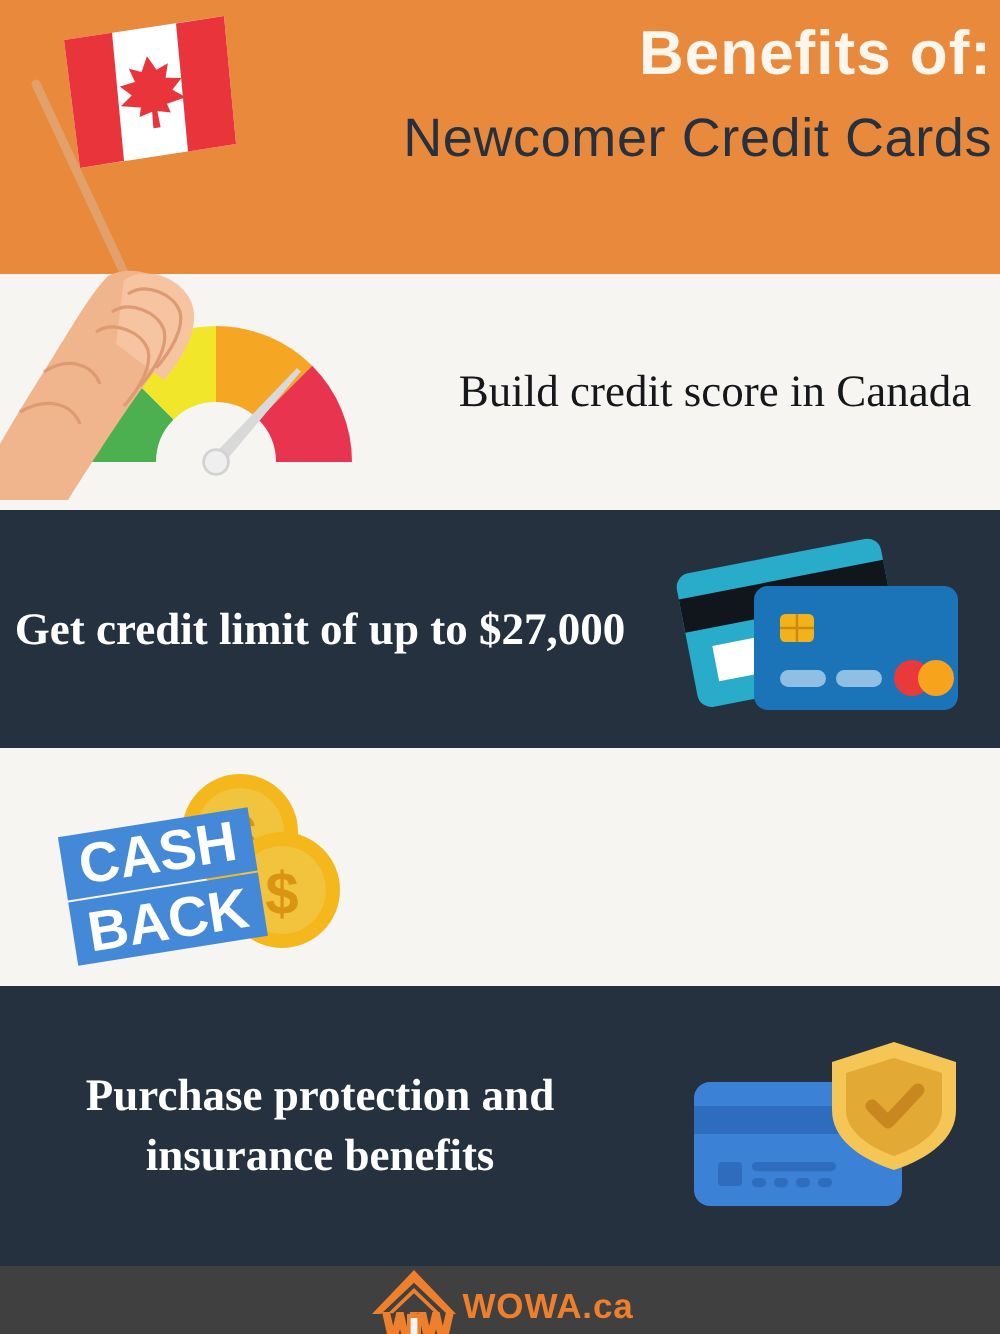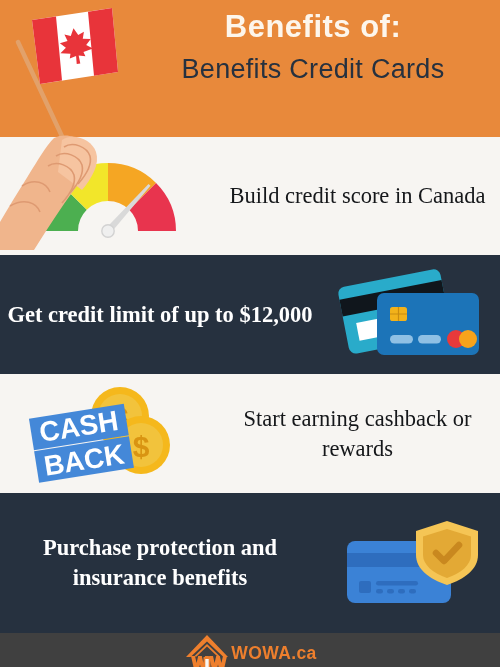--- a/index.html
+++ b/index.html
@@ -21,23 +21,23 @@
   .header{
     position:relative;
     height:137px;
     background:#E8893B;
     flex:0 0 137px;
     overflow:visible;
     z-index:5;
   }
   .header-titles{
     position:absolute;
-    right:22px;
+    right:4px;
     top:8px;
-    text-align:center;
+    text-align:right;
     width:330px;
   }
   .title-main{
     font-size:31px;
     font-weight:bold;
     color:#FDF6EC;
     letter-spacing:0.5px;
     line-height:1.25;
     display:block;
   }
@@ -121,21 +121,21 @@
 </style>
 </head>
 <body>
 
 <div class="infographic">
 
   <div class="header">
 
     <div class="header-titles">
       <span class="title-main">Benefits of:</span>
-      <span class="title-sub">Benefits Credit Cards</span>
+      <span class="title-sub">Newcomer Credit Cards</span>
     </div>
 
     <div class="flag-wrap">
       <svg width="160" height="250" viewBox="0 0 160 250">
 
         <path d="M18 42 L74 162" stroke="#E2A16A" stroke-width="4.5" stroke-linecap="round" fill="none"></path>
 
         <g>
           <path d="M32 20 L112 8 L118 72 L40 84 Z" fill="#FFFFFF"></path>
           <path d="M32 20 L56 16.4 L62 80.5 L40 84 Z" fill="#E8343A"></path>
@@ -173,21 +173,21 @@
             <path d="M -3.4 0 L 3.4 0 L 1.3 -62 L -1.3 -62 Z" fill="#D9D9D9"></path>
           </g>
           <circle cx="0" cy="0" r="6.2" fill="#EFEFEF" stroke="#D2D2D2" stroke-width="1.4"></circle>
         </g>
       </svg>
     </div>
     <div class="row-text text-build">Build credit score in Canada</div>
   </div>
 
   <div class="row dark row-r2">
-    <div class="row-text text-limit">Get credit limit of up to $12,000</div>
+    <div class="row-text text-limit">Get credit limit of up to $27,000</div>
     <div class="row-icon icon-cards">
       <svg width="150" height="100" viewBox="0 0 150 100">
 
         <g transform="rotate(-11 62 48)">
           <rect x="8" y="12" width="104" height="68" rx="7" fill="#29ABCA"></rect>
           <rect x="8" y="24" width="104" height="17" fill="#10161C"></rect>
           <rect x="20" y="50" width="22" height="18" fill="#FFFFFF"></rect>
         </g>
 
         <rect x="42" y="28" width="102" height="62" rx="7" fill="#1C74B8"></rect>
@@ -215,21 +215,20 @@
         </g>
 
         <g transform="rotate(-9 58 58)">
           <rect x="5" y="28" width="96" height="32" fill="#4488D8"></rect>
           <rect x="5" y="61" width="96" height="32" fill="#4488D8"></rect>
           <text x="53" y="53" text-anchor="middle" font-family="'Liberation Sans',sans-serif" font-size="28" font-weight="bold" fill="#FFFFFF">CASH</text>
           <text x="53" y="87" text-anchor="middle" font-family="'Liberation Sans',sans-serif" font-size="28" font-weight="bold" fill="#FFFFFF">BACK</text>
         </g>
       </svg>
     </div>
-    <div class="row-text text-cash">Start earning cashback or rewards</div>
   </div>
 
   <div class="row dark row-r4">
     <div class="row-text text-protect">Purchase protection and insurance benefits</div>
     <div class="row-icon icon-shield">
       <svg width="150" height="96" viewBox="0 0 150 96">
 
         <rect x="12" y="26" width="104" height="62" rx="8" fill="#3B82D6"></rect>
         <rect x="12" y="38" width="104" height="14" fill="#2E6DBE"></rect>
         <rect x="24" y="66" width="12" height="12" rx="2" fill="#2E6DBE"></rect>

